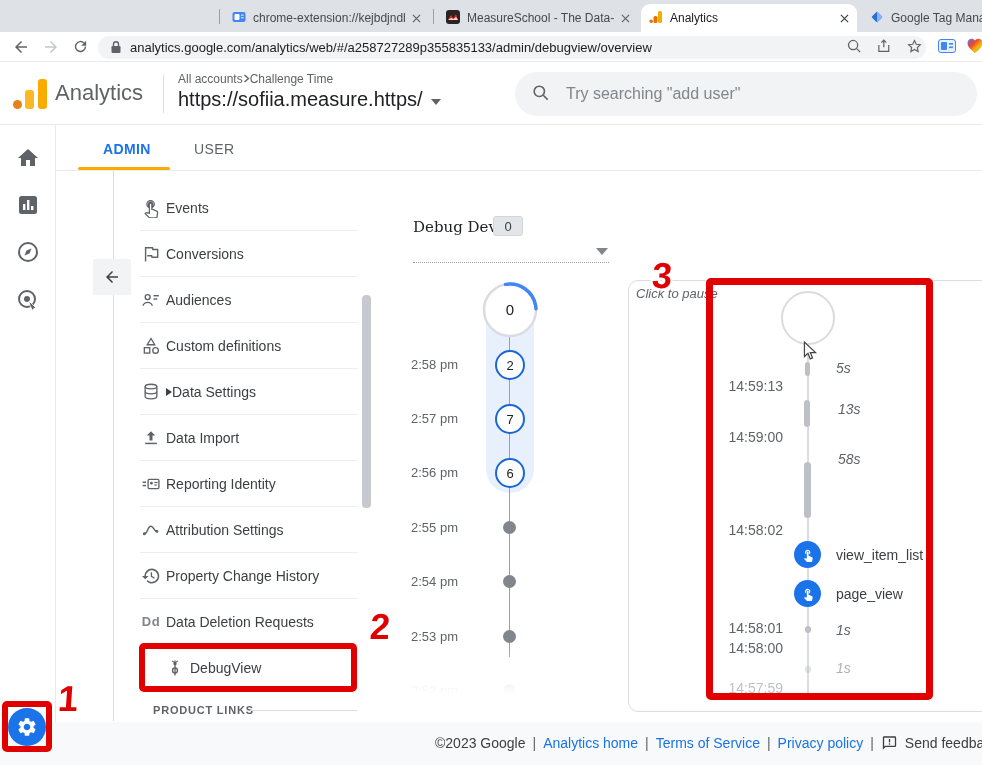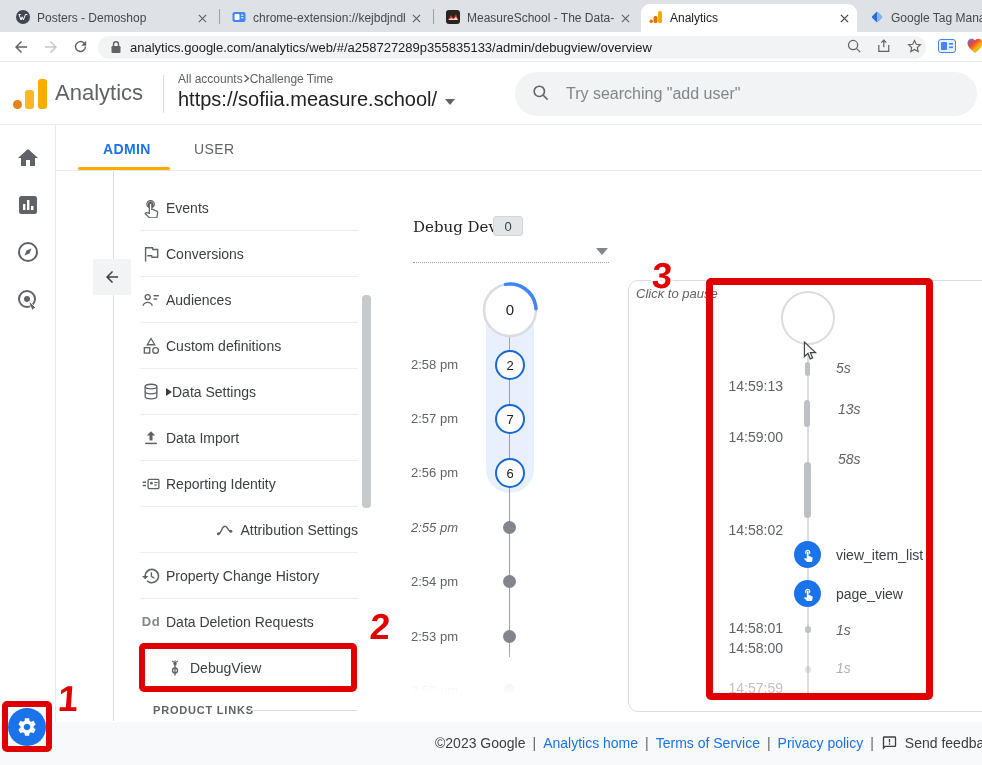--- a/index.html
+++ b/index.html
@@ -79,33 +79,20 @@
   #footer{left:0;top:722px;width:982px;height:43px;background:#f8f9fa;}
   #footerrow{left:435px;top:735px;display:flex;align-items:center;gap:7px;font-size:14px;color:#3c4043;white-space:nowrap;z-index:2;}
   #footerrow a{color:#1a73e8;text-decoration:none;}
   .fsep{color:#5f6368;}
   #cursor{left:802px;top:341px;z-index:50;}
 </style>
 </head>
 <body>
 
 <div class="abs" id="tabstrip">
-  <div class="abs tab" style="left:8px;width:207px;">
-    <span class="micon">
-      <svg width="14" height="14" viewBox="0 0 14 14">
-          <circle cx="7" cy="7" r="7" fill="#40464d"></circle>
-          <path d="M3 4.5l2 5.5 1.2-3.2L7.4 10l2-5.5M2.8 4.5h2M9.4 4.5h2" stroke="#fff" stroke-width="1" fill="none"></path>
-        </svg></span>
-    <span class="title">Posters - Demoshop</span>
-    <span class="closex">
-      <svg width="9" height="9" viewBox="0 0 10 10">
-          <path d="M1 1l8 8M9 1L1 9" stroke="#5f6368" stroke-width="1.3"></path>
-        </svg>
-      </span>
-  </div>
   <div class="abs tabsep" style="left:219px;"></div>
   <div class="abs tab" style="left:224px;width:205px;">
     <span class="micon">
       <svg width="14" height="14" viewBox="0 0 14 14">
           <rect x="0.5" y="2" width="13" height="10" rx="2" fill="#4285f4"></rect>
           <rect x="2.5" y="4" width="5" height="6" rx="1" fill="#fff"></rect>
           <rect x="9" y="4.5" width="2.5" height="1.4" fill="#c6dafc"></rect>
           <rect x="9" y="7" width="2.5" height="1.4" fill="#c6dafc"></rect>
         </svg></span>
     <span class="title">chrome-extension://kejbdjndbnb</span>
@@ -219,21 +206,21 @@
 <div class="abs" id="hdrdivider"></div>
 <div class="abs" id="breadcrumb">
   <span>All accounts</span>
   <span>
     <svg width="7" height="9" viewBox="0 0 7 9">
         <path d="M1.5 1l4 3.5-4 3.5" stroke="#5f6368" stroke-width="1.4" fill="none"></path>
       </svg></span>
   <span>Challenge Time</span>
 </div>
 <div class="abs" id="propertyline">
-  <span>https://sofiia.measure.school/</span>
+  <span>https://sofiia.measure.https/</span>
   <span style="width:0;height:0;border-left:5px solid transparent;border-right:5px solid transparent;border-top:6px solid #5f6368;margin-top:4px;"></span>
 </div>
 <div class="abs" id="gasearch">
   <span>
     <svg width="19" height="19" viewBox="0 0 24 24">
         <circle cx="10.5" cy="10.5" r="6.5" stroke="#5f6368" stroke-width="2" fill="none"></circle>
         <path d="M15.5 15.5L21 21" stroke="#5f6368" stroke-width="2"></path>
       </svg></span>
   <input placeholder="Try searching &quot;add user&quot;" style="">
 </div>
@@ -336,21 +323,21 @@
         <rect x="2" y="9" width="4" height="1.8" fill="#5f6368"></rect>
         <rect x="2" y="13" width="4" height="1.8" fill="#5f6368"></rect>
         <rect x="8.5" y="6.5" width="13" height="11" rx="1.5" stroke="#5f6368" stroke-width="1.6" fill="none"></rect>
         <circle cx="12.5" cy="11" r="1.7" fill="#5f6368"></circle>
         <rect x="16" y="9.5" width="4" height="1.4" fill="#5f6368"></rect>
         <rect x="16" y="12.5" width="3" height="1.4" fill="#5f6368"></rect>
       </svg>
     </span>
   <span class="mlabel">Reporting Identity</span>
 </div>
-<div class="abs mrow" style="top:507px;justify-content:flex-end;">
+<div class="abs mrow" style="top:507px;">
   <span class="micon">
     <svg width="20" height="20" viewBox="0 0 24 24">
         <path d="M4 16.5c4.5 0 3.5-9 8-9 3.5 0 3 6 7 6" stroke="#5f6368" stroke-width="1.7" fill="none"></path>
         <circle cx="4" cy="16.5" r="1.8" fill="#5f6368"></circle>
         <circle cx="19" cy="13.5" r="1.8" fill="#5f6368"></circle>
       </svg>
     </span>
   <span class="mlabel">Attribution Settings</span>
 </div>
 <div class="abs mrow" style="top:553px;">
@@ -401,21 +388,21 @@
 <div class="abs mincircle" style="top:404px;">7</div>
 <div class="abs mincircle" style="top:458px;">6</div>
 <div class="abs mindot" style="top:521px;"></div>
 <div class="abs mindot" style="top:575px;"></div>
 <div class="abs mindot" style="top:630px;"></div>
 <div class="abs mindot fade4" style="top:684px;width:11px;height:11px;left:504px;"></div>
 
 <div class="abs mintime" style="top:357px;">2:58 pm</div>
 <div class="abs mintime" style="top:411px;">2:57 pm</div>
 <div class="abs mintime" style="top:465px;">2:56 pm</div>
-<div class="abs mintime" style="top:520px;font-style:italic;">2:55 pm</div>
+<div class="abs mintime" style="top:520px;">2:55 pm</div>
 <div class="abs mintime" style="top:574px;">2:54 pm</div>
 <div class="abs mintime" style="top:629px;">2:53 pm</div>
 <div class="abs mintime fade4" style="top:683px;">2:52 pm</div>
 <div class="abs" id="minfade"></div>
 
 <div class="abs" id="streamcard"></div>
 <div class="abs" id="streamhint">Click to pause</div>
 <div class="abs" id="topcircle"></div>
 <div class="abs" id="streamline"></div>
 

